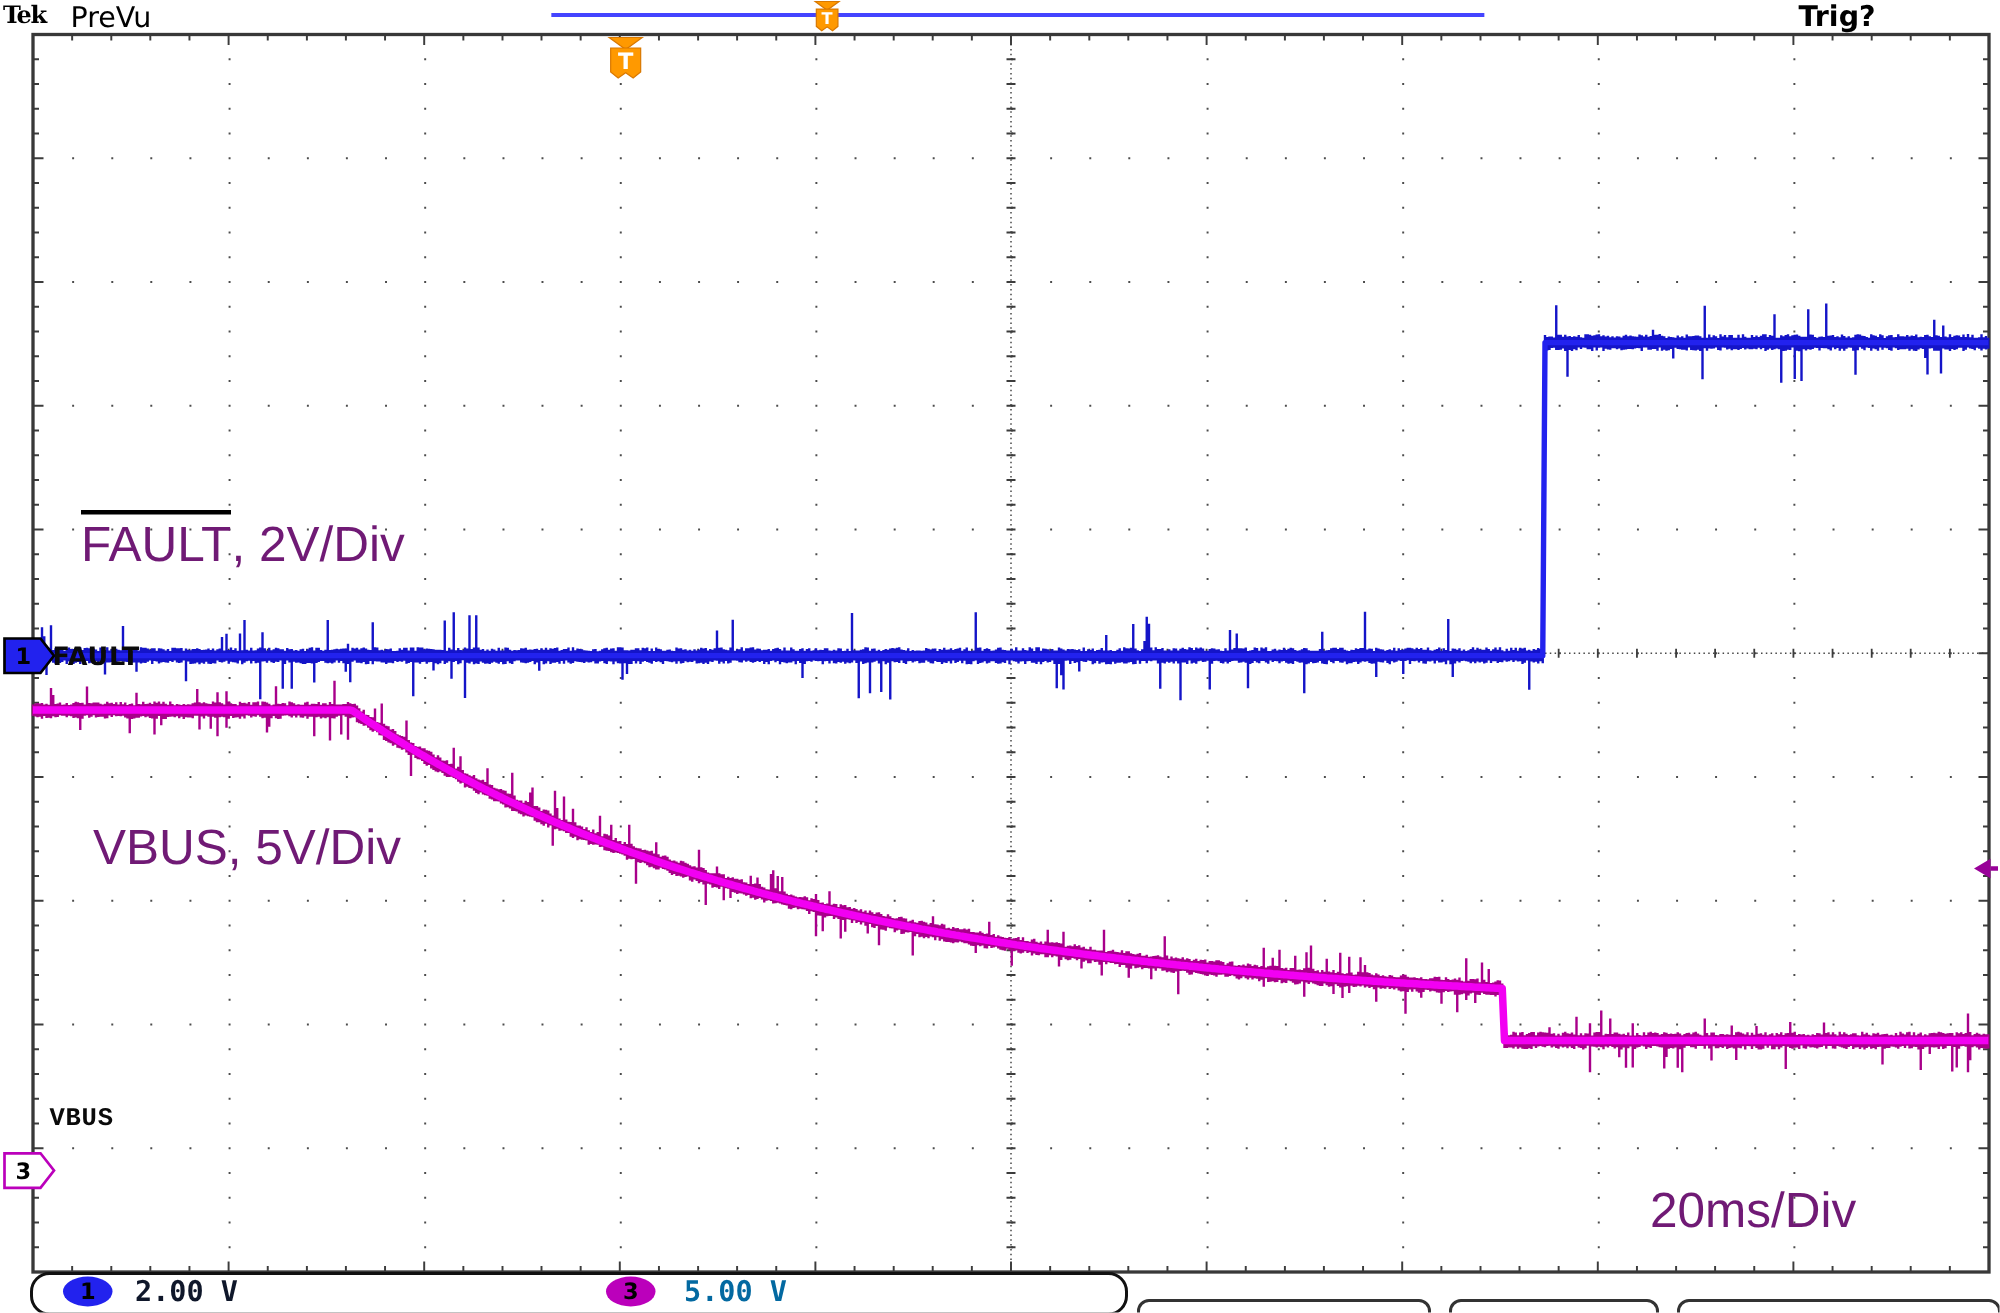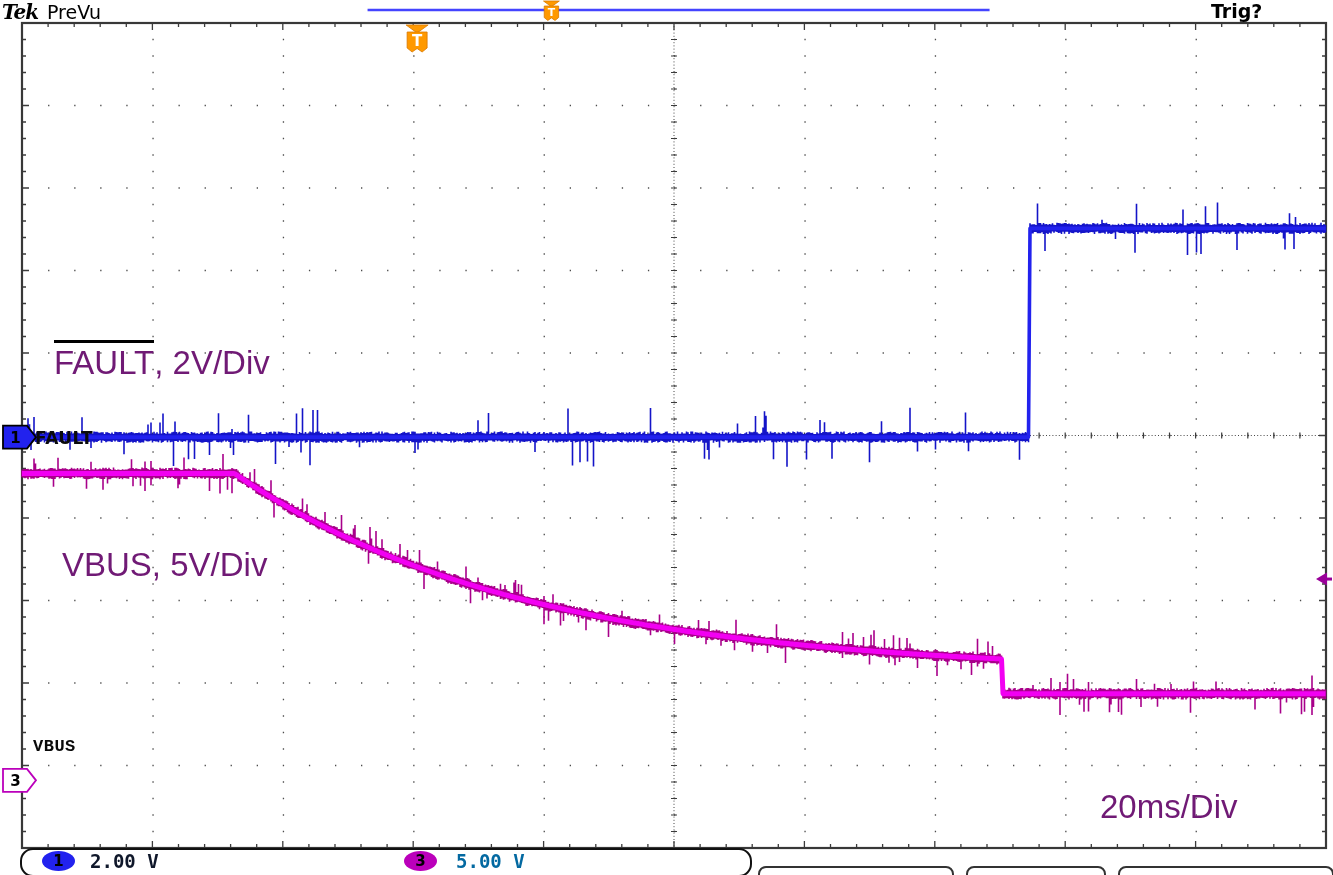--- a/index.html
+++ b/index.html
@@ -1,22 +1,22 @@
 <!DOCTYPE html>
 <html><head>
 <meta charset="utf-8">
 <style>
   html,body{margin:0;padding:0;}
   body{width:1333px;height:875px;position:relative;background:#ffffff;overflow:hidden;
        font-family:"DejaVu Sans",sans-serif;}
   #scope-svg{position:absolute;left:0;top:0;z-index:1;}
   .txt{position:absolute;white-space:nowrap;z-index:5;color:#000;}
-  .logo{left:2px;top:0;font-family:"DejaVu Serif",serif;font-weight:bold;font-size:20px;letter-spacing:-1px;font-style:italic;}
+  .logo{left:2px;top:0;font-family:"DejaVu Serif",serif;font-weight:bold;font-size:16px;letter-spacing:-1px;}
   .prevu{left:47px;top:1px;font-weight:normal;font-size:19px;}
-  .trig{left:1199px;top:0;font-weight:bold;font-size:19px;margin-left:12px;}
+  .trig{left:1199px;top:0;font-weight:bold;font-size:19px;}
   .anno{font-family:"Liberation Sans",sans-serif;font-size:33px;color:#701a75;}
   .anno .ovl{display:inline-block;border-top:3px solid #000;padding-top:1px;}
   .anno1{left:54px;top:340px;}
   .anno3{left:62px;top:546px;}
   .annot{left:1100px;top:788px;}
   .trlbl{font-weight:bold;font-size:17px;letter-spacing:0.5px;color:#0a0a0a;}
   .tr1{left:35px;top:428px;}
   .tr3{left:33px;top:737px;font-family:Liberation Mono, monospace;}
   .readbar{position:absolute;left:20px;top:848px;width:728px;height:25px;background:#fff;
            border:2px solid #111;border-radius:13px;z-index:4;}

